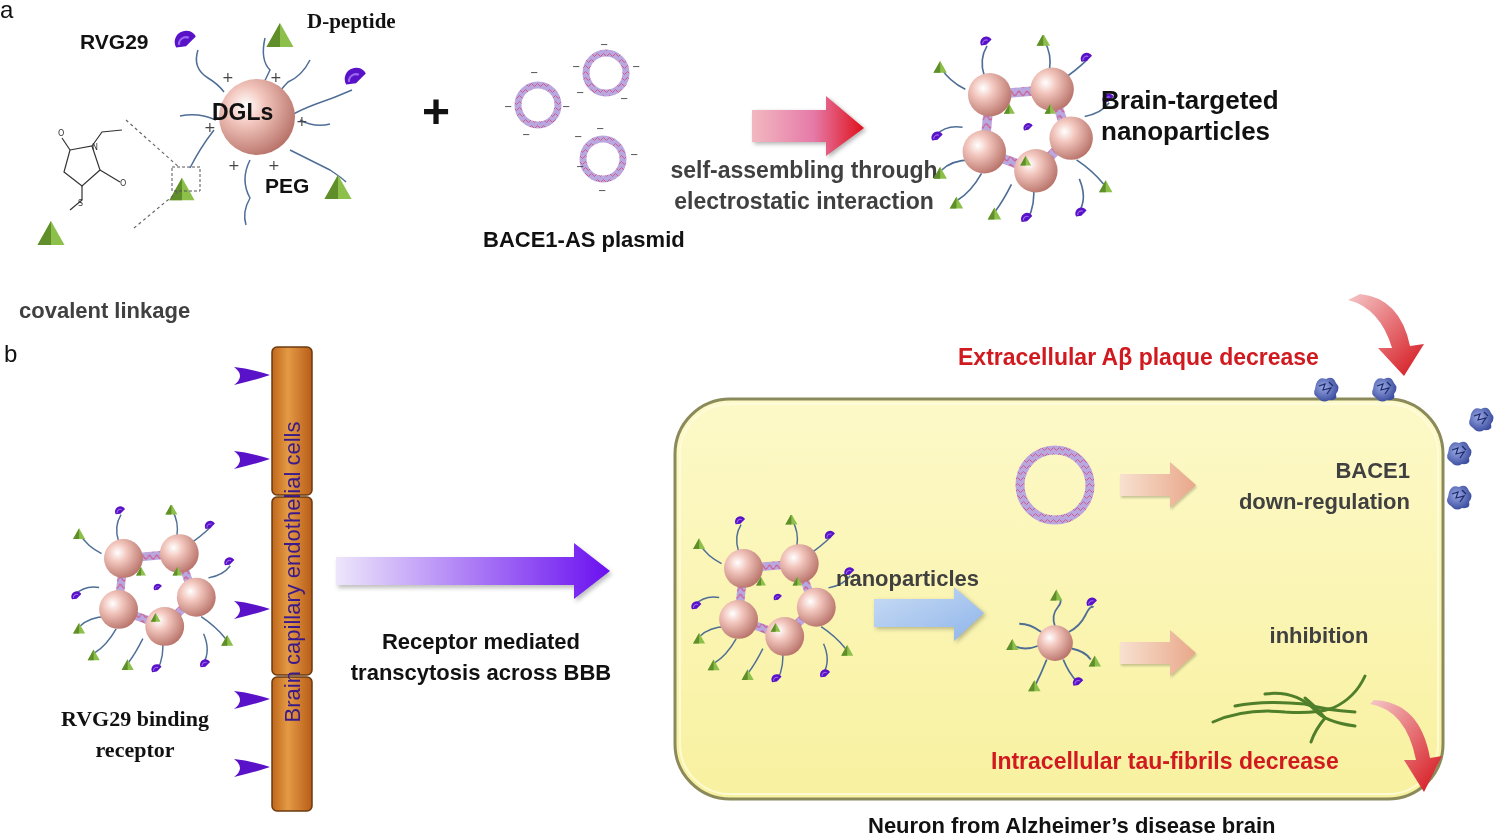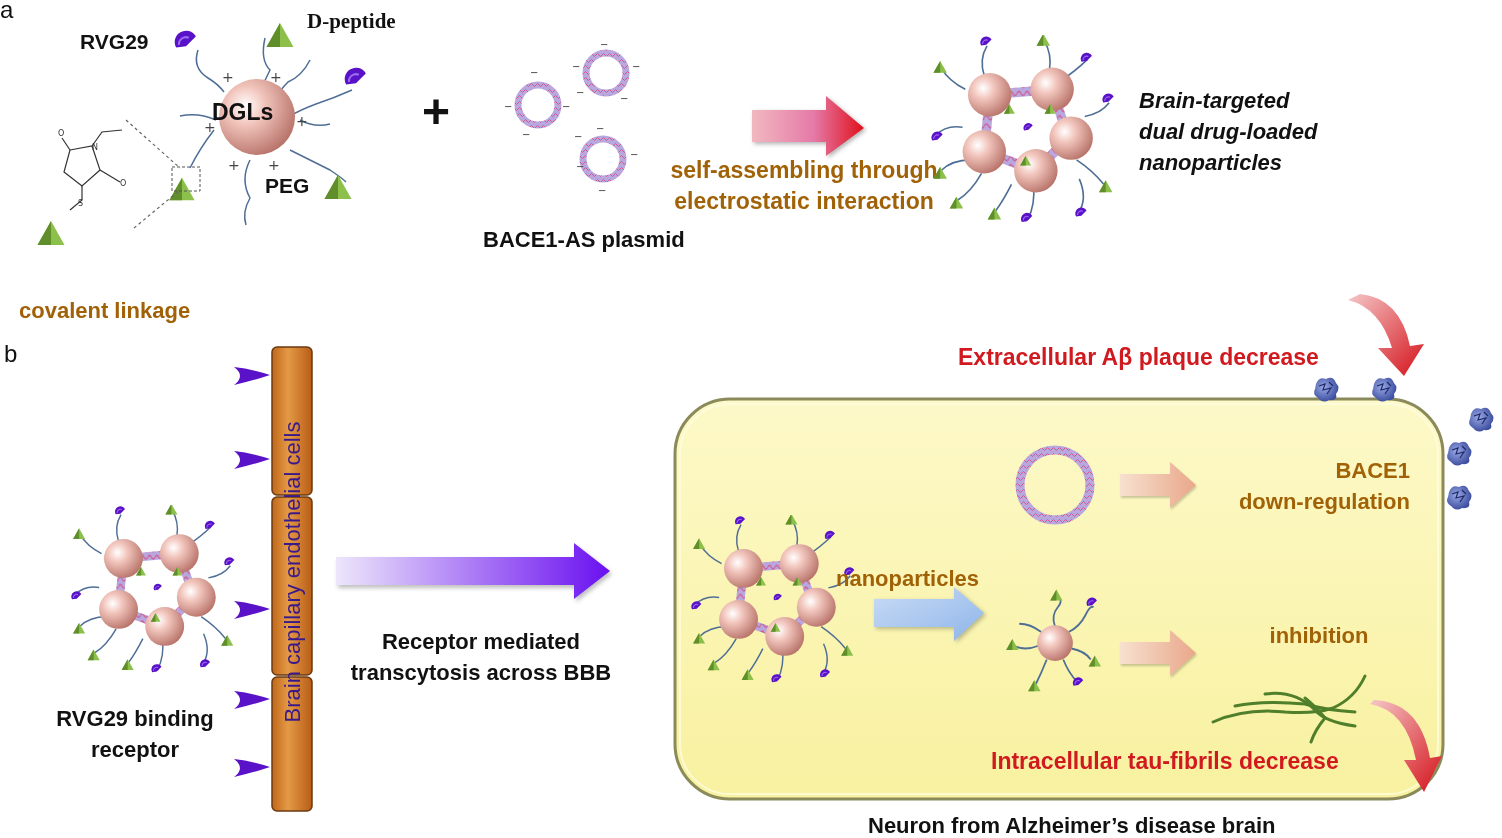--- a/index.html
+++ b/index.html
@@ -1,21 +1,21 @@
 <!DOCTYPE html>
 <html><head>
 <meta charset="utf-8">
 <style>
   html, body { margin: 0; padding: 0; background: #ffffff; }
   body { width: 1502px; height: 838px; position: relative; overflow: hidden;
          font-family: "Liberation Sans", sans-serif; }
   .abs { position: absolute; }
   .lbl { position: absolute; font-weight: bold; white-space: nowrap; }
   .black { color: #111111; }
-  .gray { color: #a16207; }
+  .gray { color: #404040; }
   .red { color: #d11a1f; }
   .center { text-align: center; }
   svg { position: absolute; overflow: visible; }
 </style>
 </head>
 <body>
 
 <svg width="0" height="0" style="position:absolute">
   <defs>
     <radialGradient id="sphereGrad" cx="35%" cy="35%" r="70%">
@@ -220,23 +220,22 @@
   <polygon points="0,14 74,14 74,0 112,32 74,60 74,46 0,46" fill="url(#redArrowGrad)" style="filter:drop-shadow(2px 2px 2px rgba(0,0,0,0.3))"></polygon>
 </svg>
 <div class="lbl gray center" style="left:654px;top:155px;font-size:23px;line-height:31px;width:300px;">
   <div>self-assembling through</div>
   <div>electrostatic interaction</div>
 </div>
 
 <svg style="left:930px;top:35px;" width="190" height="190" viewBox="-70 -70 140 140">
   <use href="#cluster" x="-70" y="-70" width="140" height="140"></use>
 </svg>
-<div class="lbl black" style="left:1139px;top:85px;font-size:22px;line-height:31px;font-style:italic;">
+<div class="lbl black" style="left:1101px;top:85px;font-size:26px;line-height:31px;">
   <div>Brain-targeted</div>
-  <div>dual drug-loaded</div>
   <div>nanoparticles</div>
 </div>
 
 <div class="lbl black" style="left:4px;top:340px;font-size:24px;font-weight:normal;">b</div>
 
 <svg style="left:270px;top:345px;" width="46" height="470">
   <rect x="2" y="2" width="40" height="148" rx="5" fill="url(#orangeBar)" stroke="#6b3a10" stroke-width="1.5"></rect>
   <rect x="2" y="152" width="40" height="178" rx="5" fill="url(#orangeBar)" stroke="#6b3a10" stroke-width="1.5"></rect>
   <rect x="2" y="332" width="40" height="134" rx="5" fill="url(#orangeBar)" stroke="#6b3a10" stroke-width="1.5"></rect>
 </svg>
@@ -250,21 +249,21 @@
     <path d="M2 96 Q20 98 38 104 Q20 110 2 114 Q14 105 2 96 Z"></path>
     <path d="M2 246 Q20 248 38 254 Q20 260 2 264 Q14 255 2 246 Z"></path>
     <path d="M2 336 Q20 338 38 344 Q20 350 2 354 Q14 345 2 336 Z"></path>
     <path d="M2 404 Q20 406 38 412 Q20 418 2 422 Q14 413 2 404 Z"></path>
   </g>
 </svg>
 
 <svg style="left:70px;top:505px;" width="170" height="170" viewBox="-70 -70 140 140">
   <use href="#cluster" x="-70" y="-70" width="140" height="140"></use>
 </svg>
-<div class="lbl black center" style="left:40px;top:703px;font-size:22px;line-height:31px;width:190px;">
+<div class="lbl black center" style="left:40px;top:703px;font-size:22px;line-height:31px;width:190px;font-family:Liberation Serif, serif;">
   <div>RVG29 binding</div>
   <div>receptor</div>
 </div>
 
 <svg style="left:334px;top:541px;" width="280" height="64">
   <polygon points="2,16 240,16 240,2 276,30 240,58 240,44 2,44" fill="url(#purpleArrowGrad)" style="filter:drop-shadow(2px 3px 2px rgba(0,0,0,0.25))"></polygon>
 </svg>
 <div class="lbl black center" style="left:326px;top:626px;font-size:22px;line-height:31px;width:310px;">
   <div>Receptor mediated</div>
   <div>transcytosis across BBB</div>

